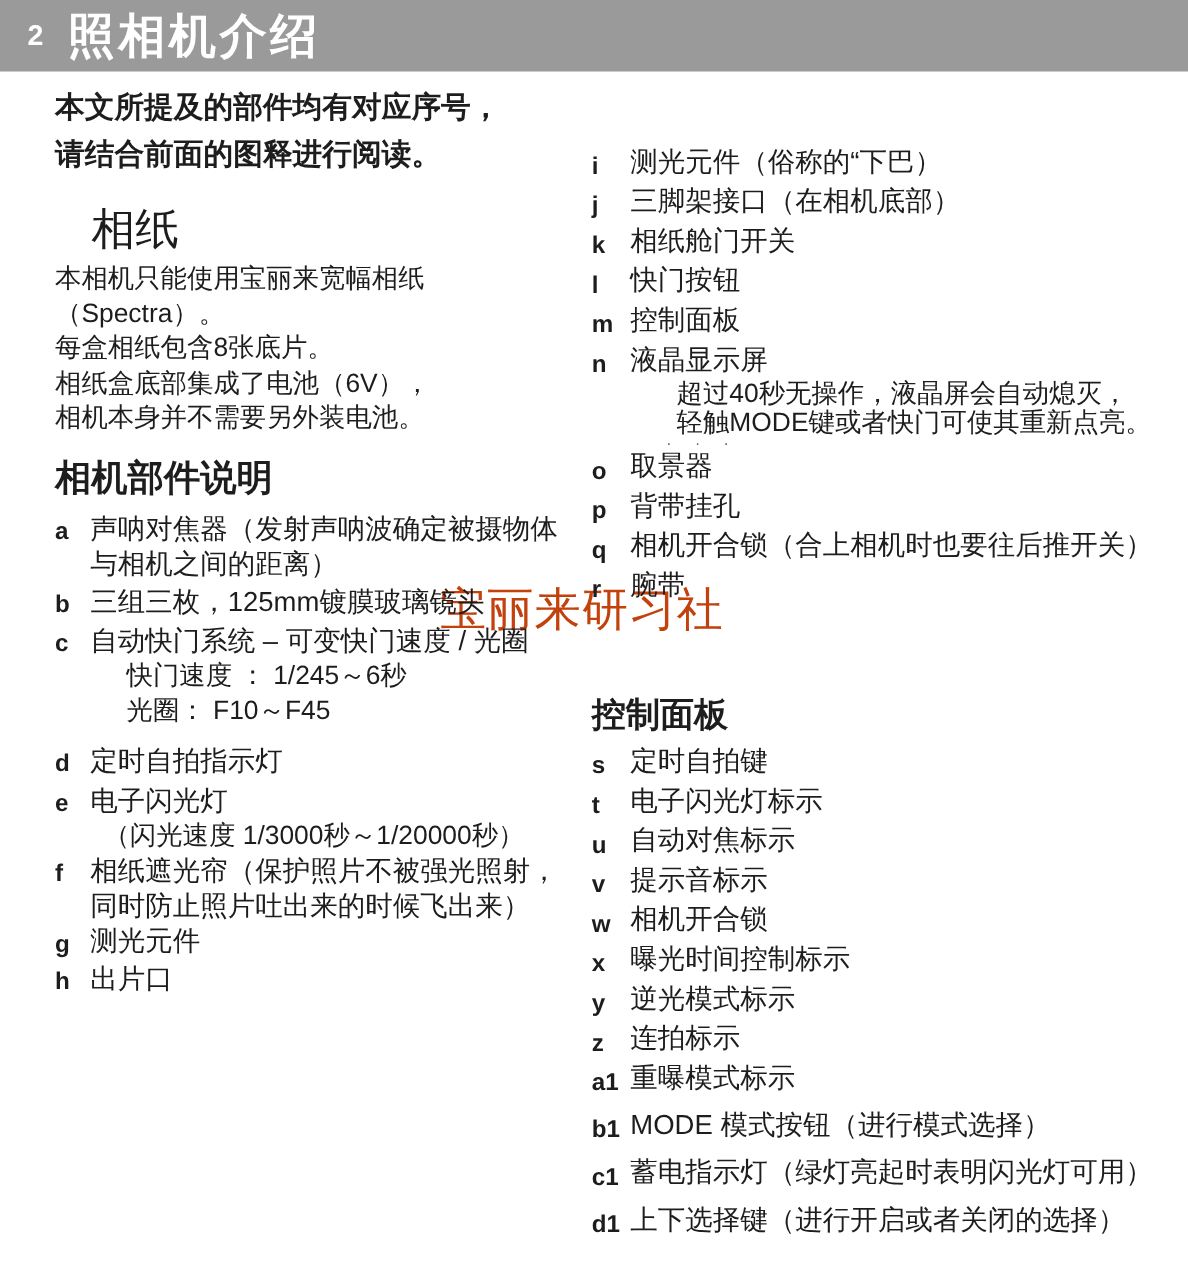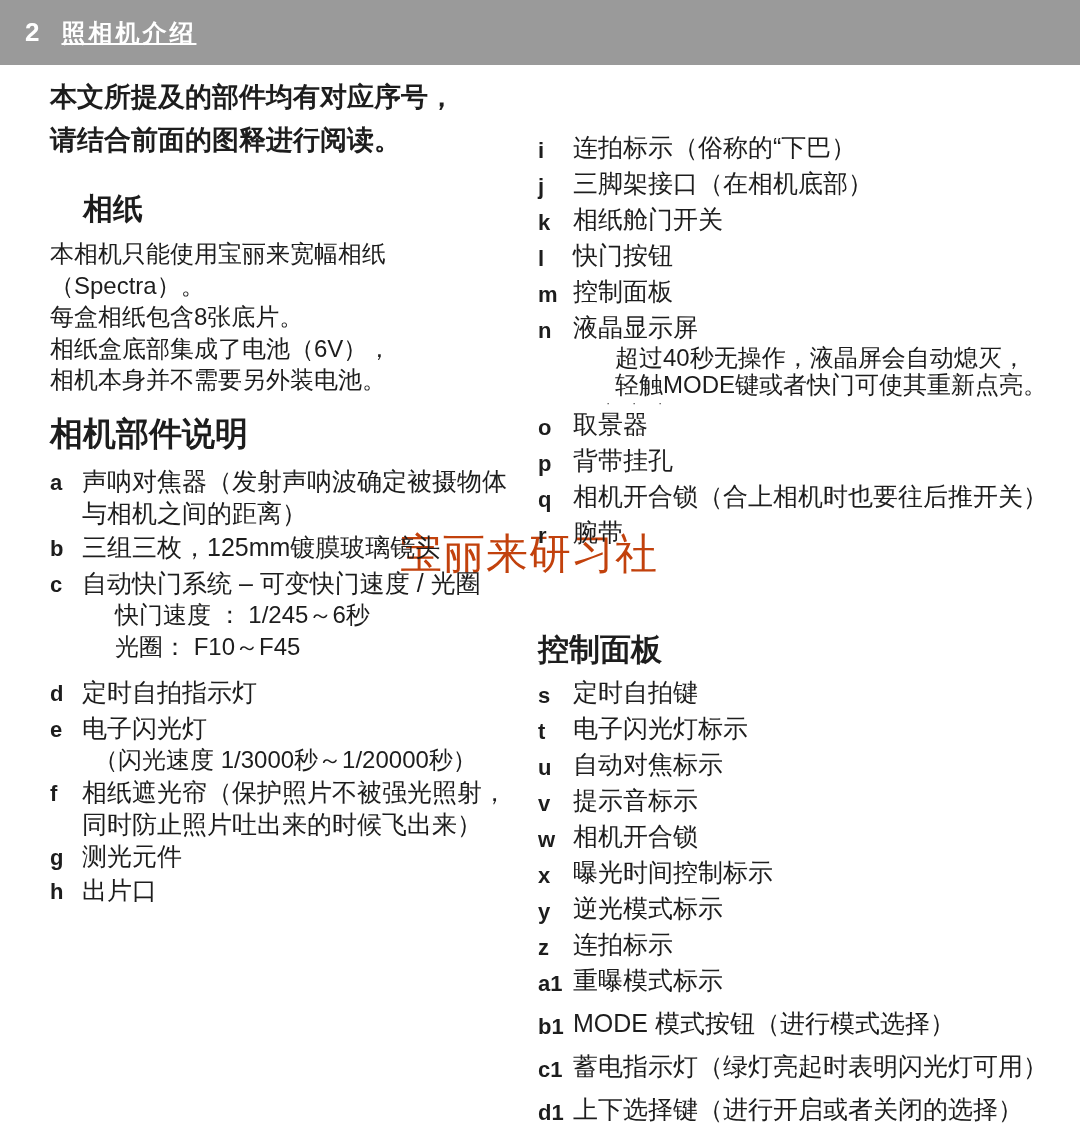--- a/index.html
+++ b/index.html
@@ -8,29 +8,29 @@
     font-family:"Liberation Sans","DejaVu Sans",sans-serif;
     color:#1d1d1d; overflow:hidden;
   }
   
   .header {
     position:absolute; top:0; left:0; width:1080px; height:65px;
     background:#9a9a9a; color:#ffffff;
     display:flex; align-items:center; padding-left:25px; box-sizing:border-box;
   }
   .header .num { font-size:26px; font-weight:bold; margin-right:22px; }
-  .header .title { font-size:24px; font-weight:bold; letter-spacing:3px;text-decoration:underline; }
+  .header .title { font-size:43px; font-weight:bold; letter-spacing:3px; }
 
   
   .left-col  { position:absolute; left:50px;  top:76px;  width:470px; z-index:2; }
   .right-col { position:absolute; left:538px; top:131px; width:510px; z-index:2; }
 
   .intro { font-size:27px; font-weight:bold; line-height:43px; }
 
-  .film-heading  { font-size:30px; font-weight:bold; margin-top:30px; padding-left:33px; line-height:34px; }
+  .film-heading  { font-size:40px; font-weight:normal; margin-top:30px; padding-left:33px; line-height:34px; }
   .body-par      { font-size:24px; line-height:31.5px; margin-top:12px; }
   .body-par.second { margin-top:32px; }
 
   .parts-heading { font-size:33px; font-weight:bold; margin-top:20px; line-height:36px; }
 
   .list { margin-top:13px; }
   .item-row { display:flex; font-size:25px; line-height:32px; }
   .item-row .k { width:32px; flex:0 0 32px; font-weight:bold; font-size:22px; padding-top:2px; }
   .item-row .t { flex:1; }
   .item-row .sub { font-size:24px; }
@@ -138,21 +138,21 @@
         <span class="t">出片口</span>
       </div>
 
     </div>
   </div>
 
   <div class="right-col">
 
     <div class="r-row">
       <span class="k">i</span>
-      <span class="t">连拍标示（俗称的“下巴）</span>
+      <span class="t">测光元件（俗称的“下巴）</span>
     </div>
     <div class="r-row">
       <span class="k">j</span>
       <span class="t">三脚架接口（在相机底部）</span>
     </div>
     <div class="r-row">
       <span class="k">k</span>
       <span class="t">相纸舱门开关</span>
     </div>
     <div class="r-row">

